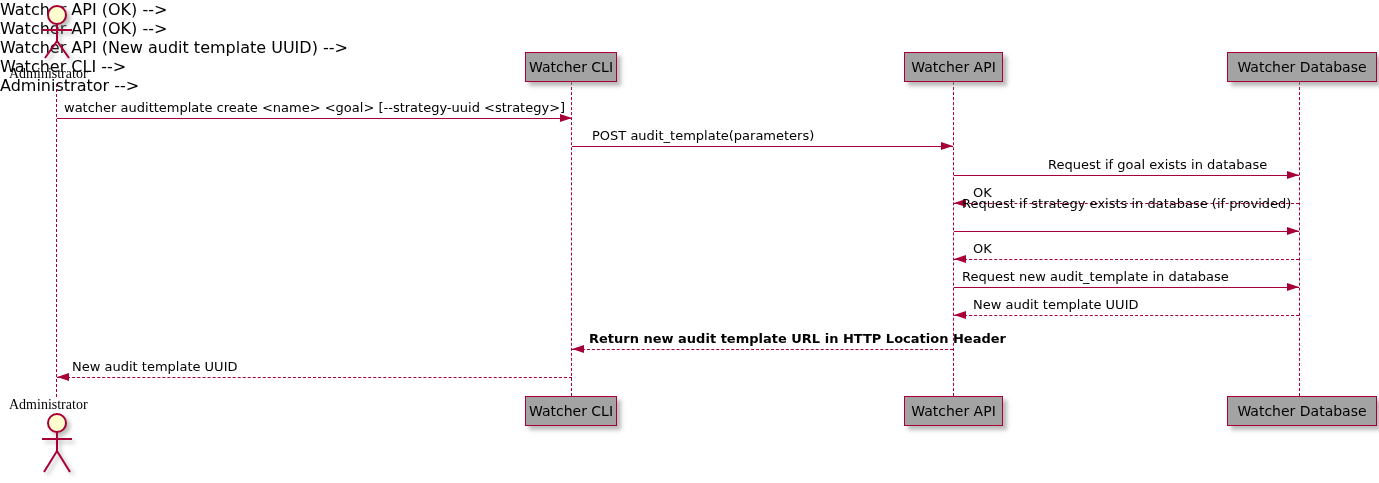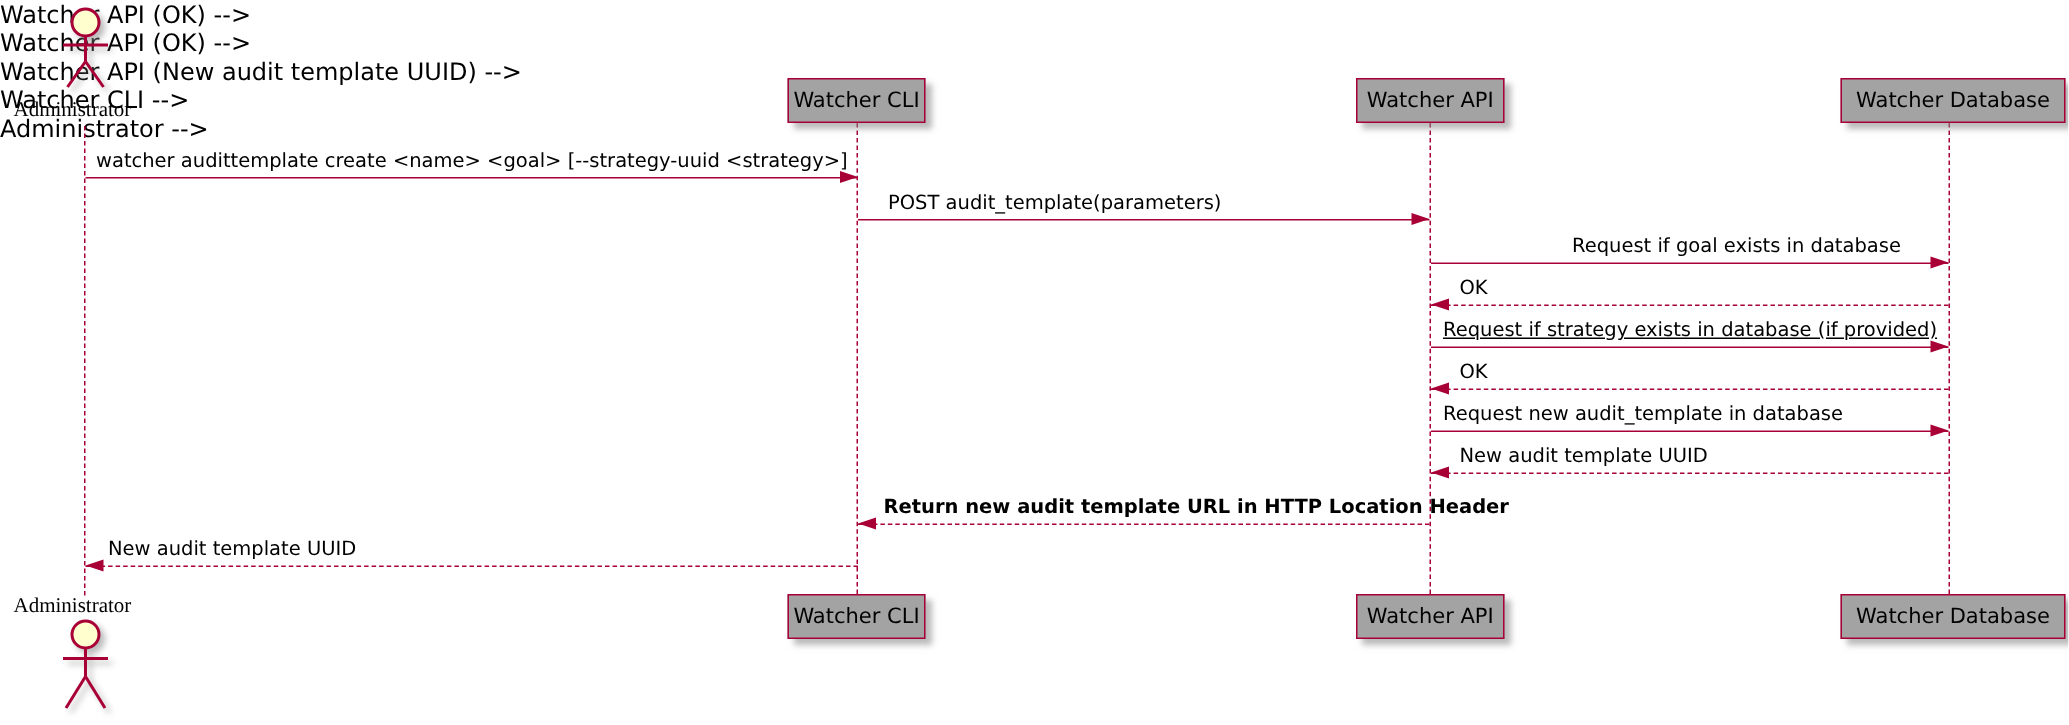--- a/index.html
+++ b/index.html
@@ -110,21 +110,21 @@
 
    Watcher API (OK) --&gt;
   <div>
     <span class="msg-label" style="left:973px;top:185px;">OK</span>
     <div class="msg-line dashed" style="left:954px;top:203px;width:345px;"></div>
     <div class="arrowhead left" style="left:954px;top:199px;"></div>
   </div>
 
   
   <div>
-    <span class="msg-label" style="left:962px;top:213px;text-decoration:underline;">Request if strategy exists in database (if provided)</span>
+    <span class="msg-label" style="left:962px;top:196px;">Request if strategy exists in database (if provided)</span>
     <div class="msg-line solid" style="left:954px;top:231px;width:345px;"></div>
     <div class="arrowhead right" style="left:1287px;top:227px;"></div>
   </div>
 
    Watcher API (OK) --&gt;
   <div>
     <span class="msg-label" style="left:973px;top:241px;">OK</span>
     <div class="msg-line dashed" style="left:954px;top:259px;width:345px;"></div>
     <div class="arrowhead left" style="left:954px;top:255px;"></div>
   </div>

